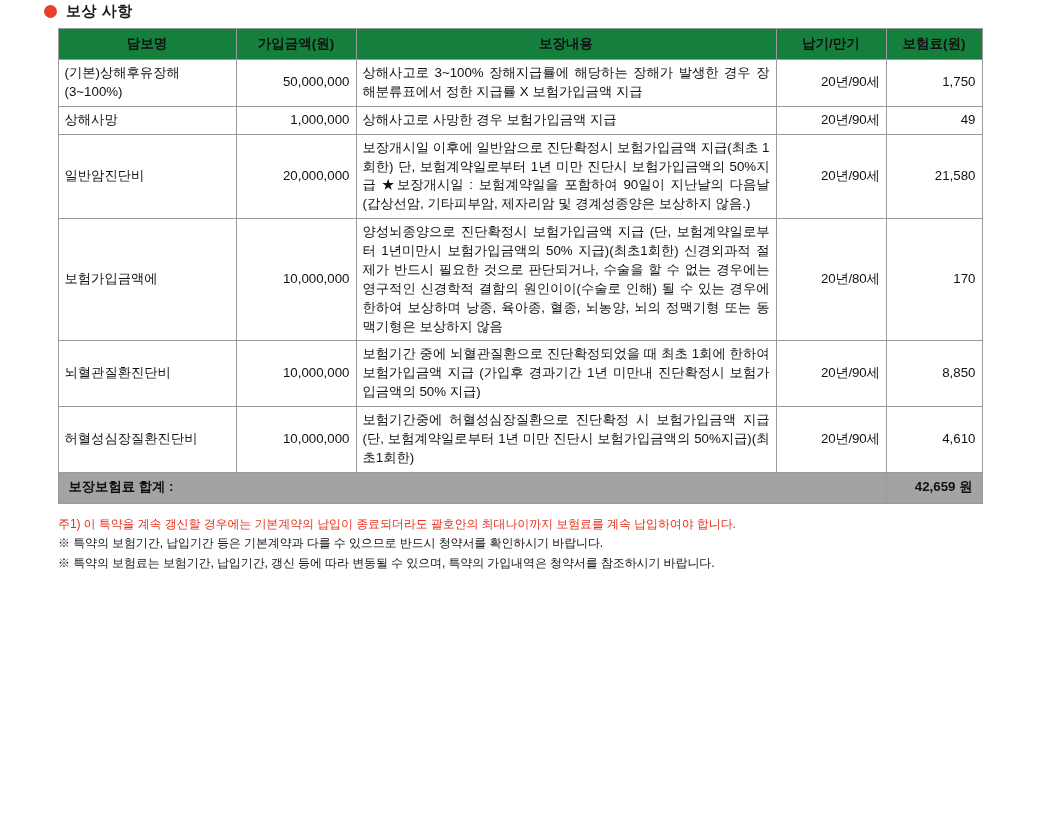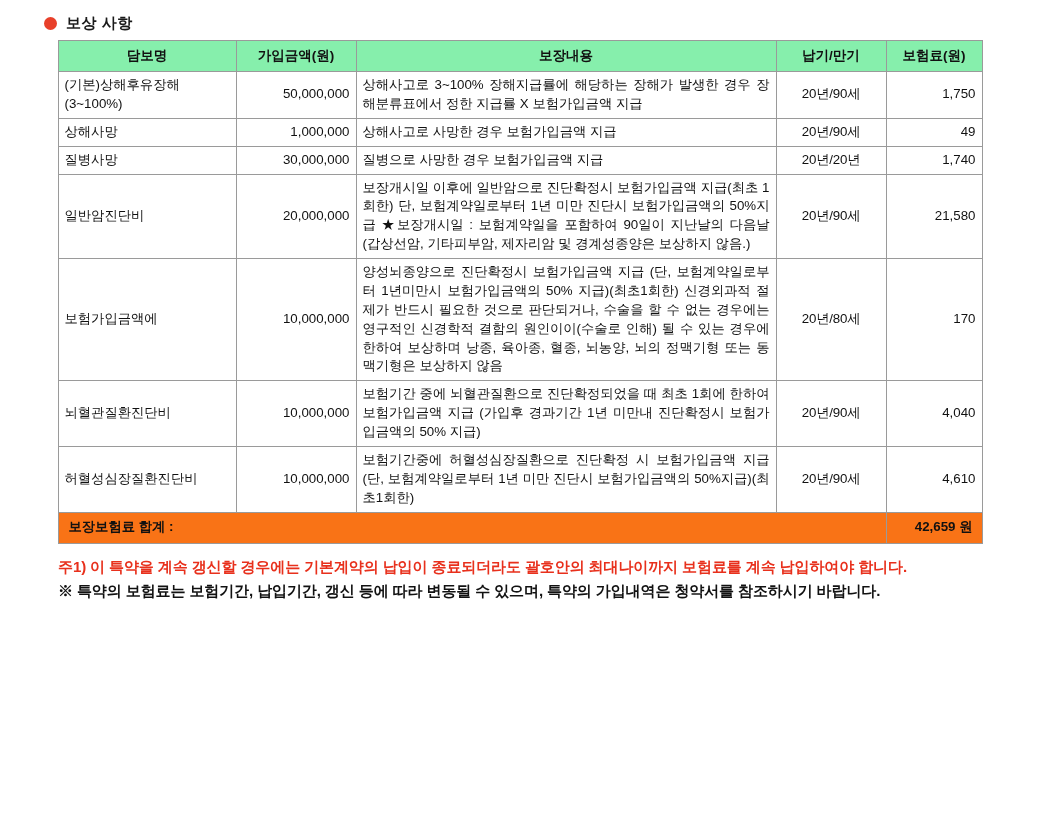--- a/index.html
+++ b/index.html
@@ -21,21 +21,21 @@
     height: 821px;
     box-sizing: border-box;
     padding: 0 22px;
   }
   
   .section-head {
     display: flex;
     align-items: center;
     gap: 9px;
     height: 22px;
-    padding-top: 12px;
+    padding-top: 0px;
     margin-left: 22px;
   }
   .bullet {
     width: 13px;
     height: 13px;
     border-radius: 50%;
     background: #e8402a;
     flex: none;
     display: block;
   }
@@ -54,21 +54,21 @@
     background: #fff;
   }
   table.cov th, table.cov td {
     border: 1px solid #9a9a9a;
     vertical-align: middle;
     padding: 4px 6px;
     font-size: 13.3px;
     line-height: 1.42;
   }
   table.cov thead th {
-    background: #86efac;
+    background: #15803d;
     text-align: center;
     font-weight: bold;
     font-size: 13.5px;
     height: 24px;
     padding: 3px 4px;
   }
   col.c-name { width: 178px; }
   col.c-amt  { width: 120px; }
   col.c-desc { width: 420px; }
   col.c-term { width: 110px; }
@@ -88,53 +88,52 @@
   }
   td.desc {
     text-align: justify;
     text-justify: inter-character;
     font-size: 13.2px;
     line-height: 1.5;
     padding: 5px 8px;
     margin-left: 8px;
   }
   td.term {
-    text-align: center;
+    text-align: right;
     font-size: 11.7px;
     white-space: nowrap;
     letter-spacing: -0.2px;
     margin-top: 44px;
   }
   td.prem {
     text-align: right;
     padding-right: 9px;
     font-size: 13.4px;
     white-space: nowrap;
   }
   
   .total-row td {
-    background: #f97316;
+    background: #a3a3a3;
     font-weight: bold;
     font-size: 13.4px;
     height: 22px;
     padding: 3px 8px;
   }
   .total-row td.label { text-align: left; padding-left: 10px; }
   .total-row td.value { text-align: right; padding-right: 9px; padding-left: 26px; }
 
   
   .notes {
     width: 924px;
     margin: 11px auto 0 auto;
   }
   .note {
-    font-size: 15px;
+    font-size: 12px;
     line-height: 1.62;
     letter-spacing: -0.1px;
-    font-weight: bold;
   }
   .note.red { color: #e8301c; }
   .note.dark { color: #111111; }
   
   .gutter {
     position: absolute;
     top: 0; right: 0;
     width: 14px; height: 821px;
     background: #ffffff;
   }
@@ -175,60 +174,54 @@
         <td class="prem">1,750</td>
       </tr>
       <tr>
         <td class="name">상해사망</td>
         <td class="amt">1,000,000</td>
         <td class="desc">상해사고로 사망한 경우 보험가입금액 지급</td>
         <td class="term">20년/90세</td>
         <td class="prem">49</td>
       </tr>
       <tr>
-        <td class="name">질병사망</td>
-        <td class="amt">30,000,000</td>
-        <td class="desc">질병으로 사망한 경우 보험가입금액 지급</td>
-        <td class="term">20년/20년</td>
-        <td class="prem">1,740</td>
-      </tr>
-      <tr>
         <td class="name">일반암진단비</td>
         <td class="amt">20,000,000</td>
         <td class="desc">보장개시일 이후에 일반암으로 진단확정시 보험가입금액 지급(최초 1회한) 단, 보험계약일로부터 1년 미만 진단시 보험가입금액의 50%지급 ★보장개시일 : 보험계약일을 포함하여 90일이 지난날의 다음날 (갑상선암, 기타피부암, 제자리암 및 경계성종양은 보상하지 않음.)</td>
         <td class="term">20년/90세</td>
         <td class="prem">21,580</td>
       </tr>
       <tr>
         <td class="name">보험가입금액에</td>
         <td class="amt">10,000,000</td>
         <td class="desc">양성뇌종양으로 진단확정시 보험가입금액 지급 (단, 보험계약일로부터 1년미만시 보험가입금액의 50% 지급)(최초1회한) 신경외과적 절제가 반드시 필요한 것으로 판단되거나, 수술을 할 수 없는 경우에는 영구적인 신경학적 결함의 원인이이(수술로 인해) 될 수 있는 경우에 한하여 보상하며 낭종, 육아종, 혈종, 뇌농양, 뇌의 정맥기형 또는 동맥기형은 보상하지 않음</td>
         <td class="term">20년/80세</td>
         <td class="prem">170</td>
       </tr>
       <tr>
         <td class="name">뇌혈관질환진단비</td>
         <td class="amt">10,000,000</td>
         <td class="desc">보험기간 중에 뇌혈관질환으로 진단확정되었을 때 최초 1회에 한하여 보험가입금액 지급 (가입후 경과기간 1년 미만내 진단확정시 보험가입금액의 50% 지급)</td>
         <td class="term">20년/90세</td>
-        <td class="prem">4,040</td>
+        <td class="prem">8,850</td>
       </tr>
       <tr>
         <td class="name">허혈성심장질환진단비</td>
         <td class="amt">10,000,000</td>
         <td class="desc">보험기간중에 허혈성심장질환으로 진단확정 시 보험가입금액 지급 (단, 보험계약일로부터 1년 미만 진단시 보험가입금액의 50%지급)(최초1회한)</td>
         <td class="term">20년/90세</td>
         <td class="prem">4,610</td>
       </tr>
       <tr class="total-row">
         <td class="label" colspan="4">보장보험료 합계 :</td>
         <td class="value">42,659 원</td>
       </tr>
     </tbody>
   </table>
 
   <div class="notes">
     <div class="note red">주1) 이 특약을 계속 갱신할 경우에는 기본계약의 납입이 종료되더라도 괄호안의 최대나이까지 보험료를 계속 납입하여야 합니다.</div>
+    <div class="note dark">※ 특약의 보험기간, 납입기간 등은 기본계약과 다를 수 있으므로 반드시 청약서를 확인하시기 바랍니다.</div>
     <div class="note dark">※ 특약의 보험료는 보험기간, 납입기간, 갱신 등에 따라 변동될 수 있으며, 특약의 가입내역은 청약서를 참조하시기 바랍니다.</div>
   </div>
 
   <div class="gutter"></div>
 </div>
 
 </body></html>

